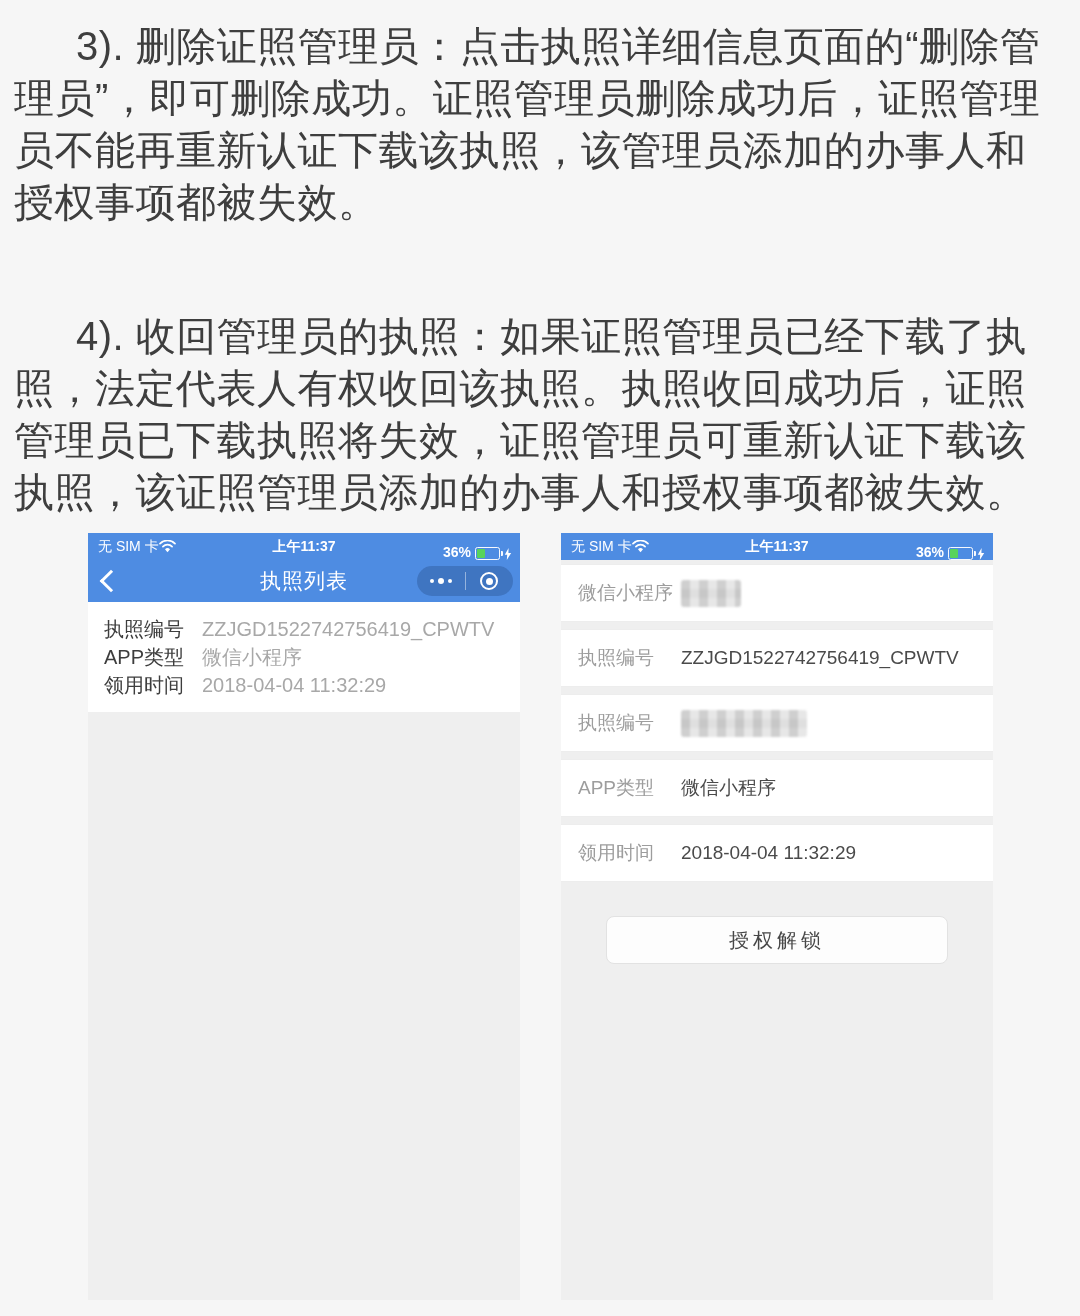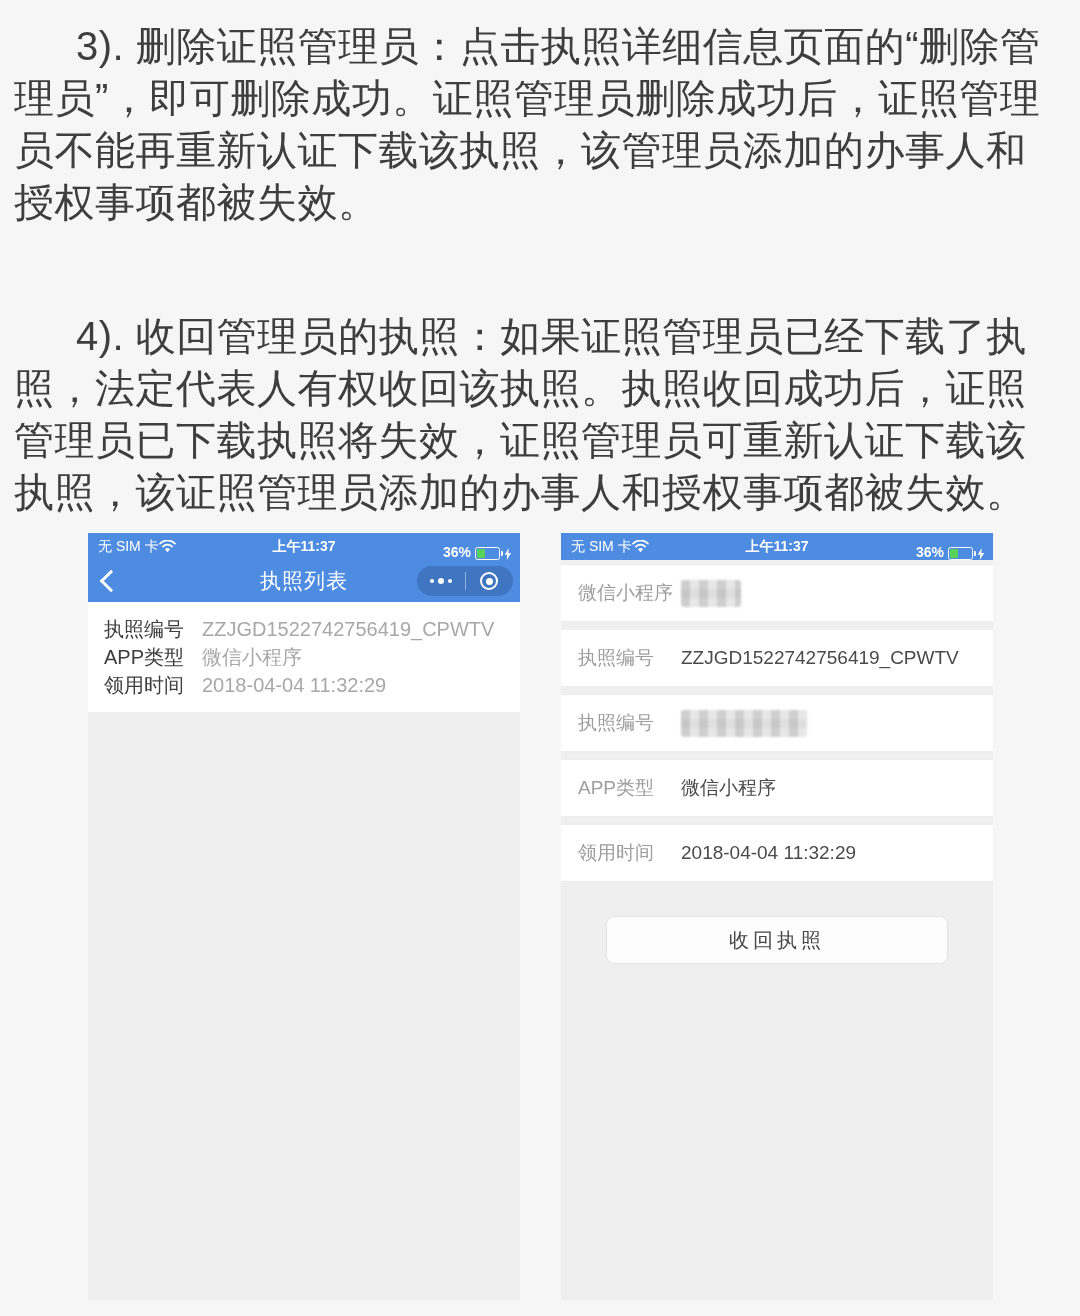--- a/index.html
+++ b/index.html
@@ -192,15 +192,15 @@
       <span class="d-label">APP类型</span>
       <span class="d-value">微信小程序</span>
     </div>
     <div class="d-row">
       <span class="d-label">领用时间</span>
       <span class="d-value">2018-04-04 11:32:29</span>
     </div>
   </div>
 
   <div class="btns">
-    <button class="btn btn-secondary">收回执照</button>
+    <button class="btn btn-secondary">授权解锁</button>
   </div>
 </div>
 
 </body></html>

